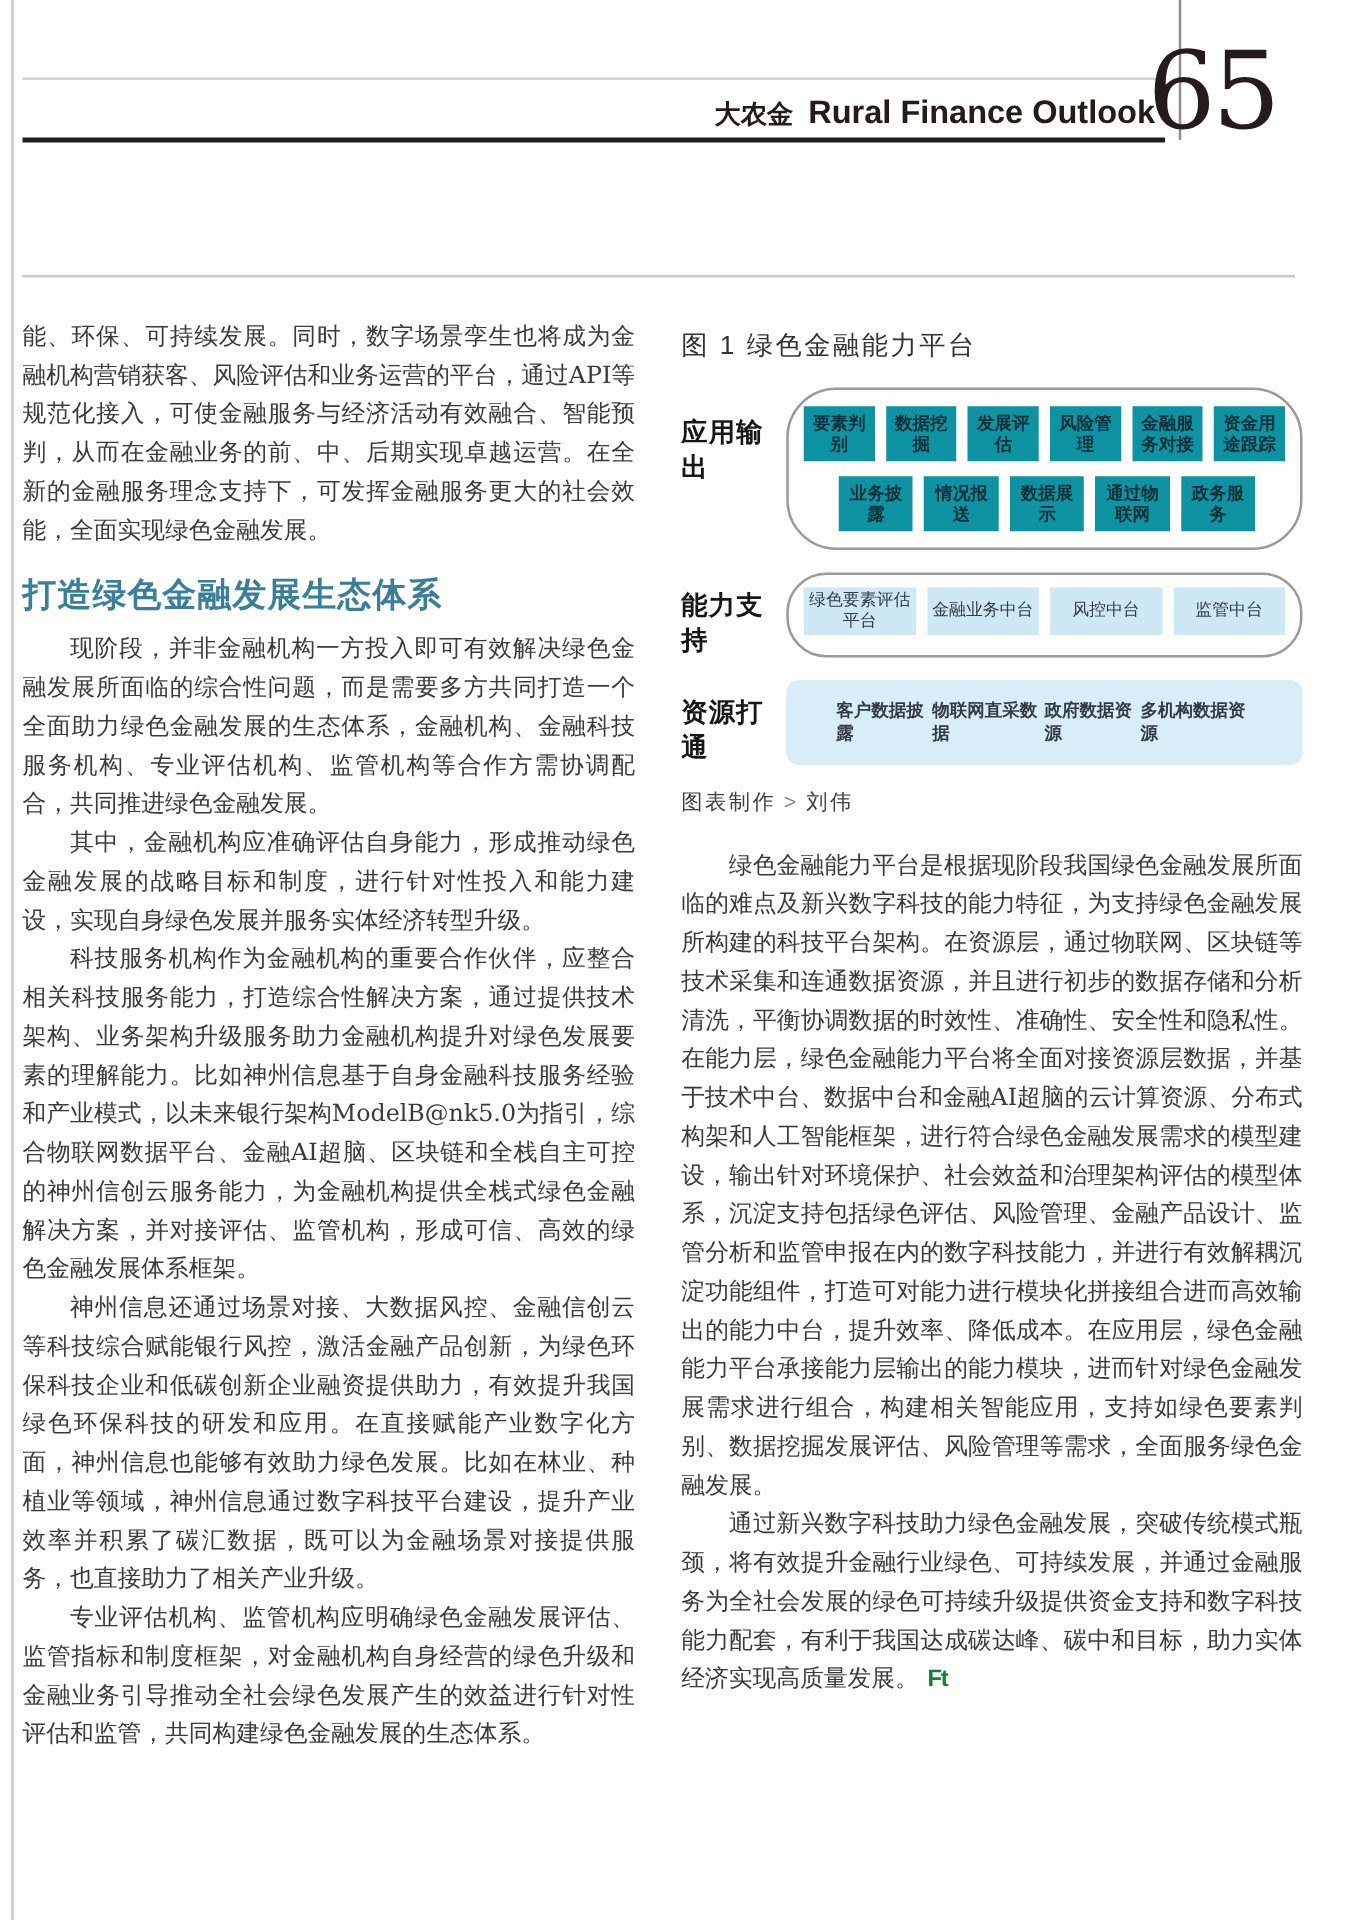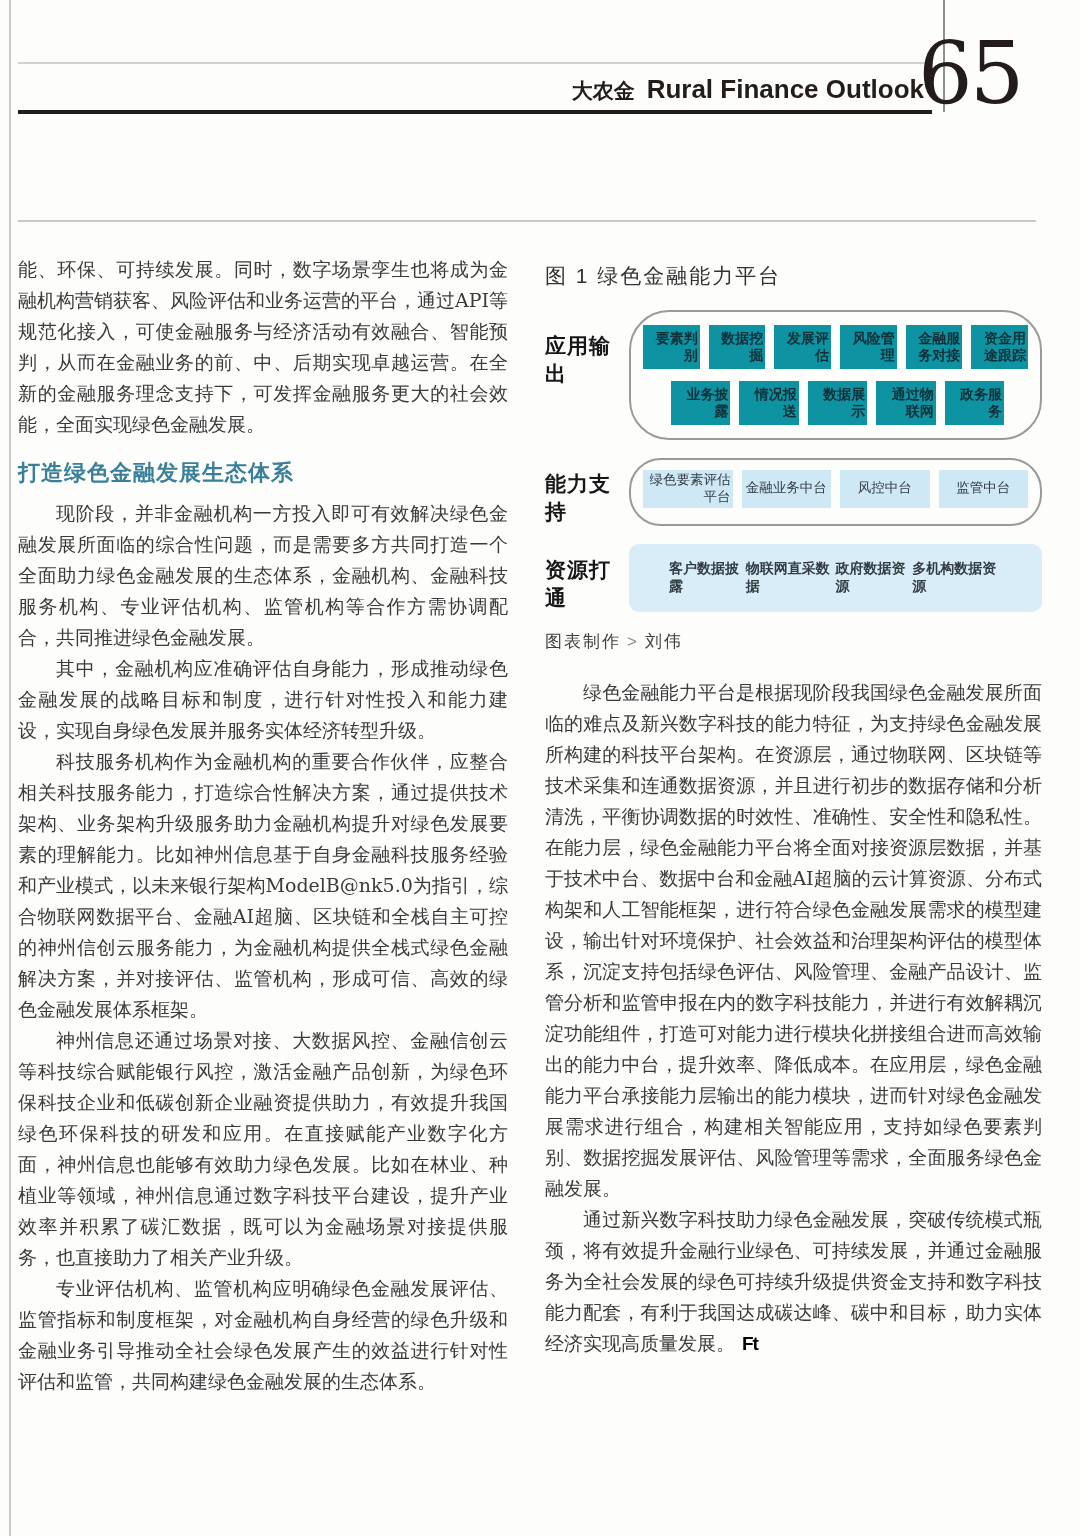--- a/index.html
+++ b/index.html
@@ -36,26 +36,26 @@
   .col-left  { left:18px;  width:490px; }
   .col-right { left:545px; width:497px; }
 
   .body-para {
     font-size:19px; line-height:31px; text-align:justify; text-indent:2em;
     color:#3a3a3a;
   }
   .body-para.no-indent { text-indent:0; }
   .section-heading {
     font-family:"Liberation Sans", sans-serif;
-    font-size:22px; font-weight:800; color:#3a7f99;
+    font-size:27px; font-weight:800; color:#3a7f99;
     letter-spacing:1px; margin:18px 0 10px 0;
   }
   .end-mark {
     font-family:"Liberation Sans", sans-serif;
-    color:#000000; font-weight:900; font-size:19px;
+    color:#15803d; font-weight:900; font-size:19px;
     margin-left:7px; letter-spacing:-1px;
   }
 
   
   .figure { font-family:"Liberation Sans", sans-serif; }
   .fig-title { font-size:21px; color:#333; margin:8px 0 20px 0; letter-spacing:2px; }
   .fig-layer { display:flex; align-items:stretch; margin-bottom:18px; }
   .fig-label {
     width:84px; flex-shrink:0; padding-top:22px;
     font-size:21px; font-weight:700; color:#171717; letter-spacing:1px;
@@ -64,21 +64,21 @@
   .layer-resource .fig-label { padding-top:12px; }
   .outlined {
     flex:1; border:2px solid #9a9a9a; border-radius:40px;
     padding:13px 12px; display:flex; flex-direction:column; gap:12px;
   }
   .layer-capability .outlined { border-radius:32px; padding:10px 12px; gap:13px; }
   .fig-row { display:flex; gap:9px; }
   .layer-app .fig-row:nth-child(2) { margin:0 24px 0 28px; }
   .box {
     flex:1 1 0; display:flex; align-items:center; justify-content:center;
-    text-align:right; padding:2px 2px; line-height:1.25;
+    text-align:center; padding:2px 2px; line-height:1.25;
   }
   .box.teal { background:#0e93a3; color:#0f3038; font-size:14px; min-height:44px; font-weight:600; }
   .box.light { background:#cfe8f6; color:#323c42; font-size:13.5px; min-height:29px; font-weight:500; }
   .strip {
     flex:1; background:#d9edf9; border-radius:10px; min-height:50px;
     display:flex; align-items:center; justify-content:center; padding:0 40px;
   }
   .strip-label { font-size:14px; color:#323c42; font-weight:600; }
   .fig-credit {
     text-align:left; font-size:17px; color:#3f3f3f;

